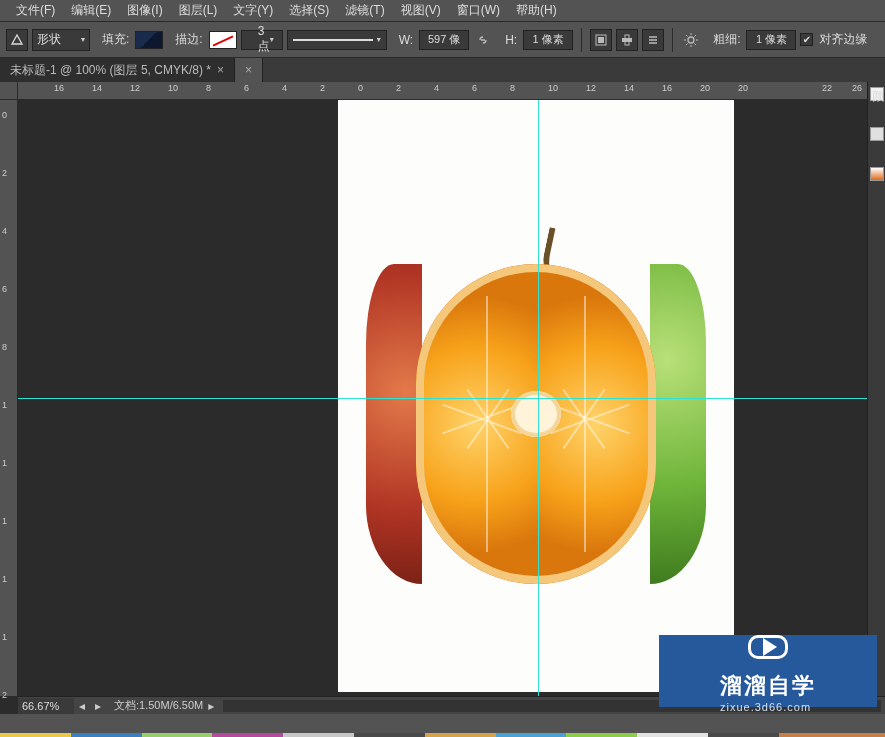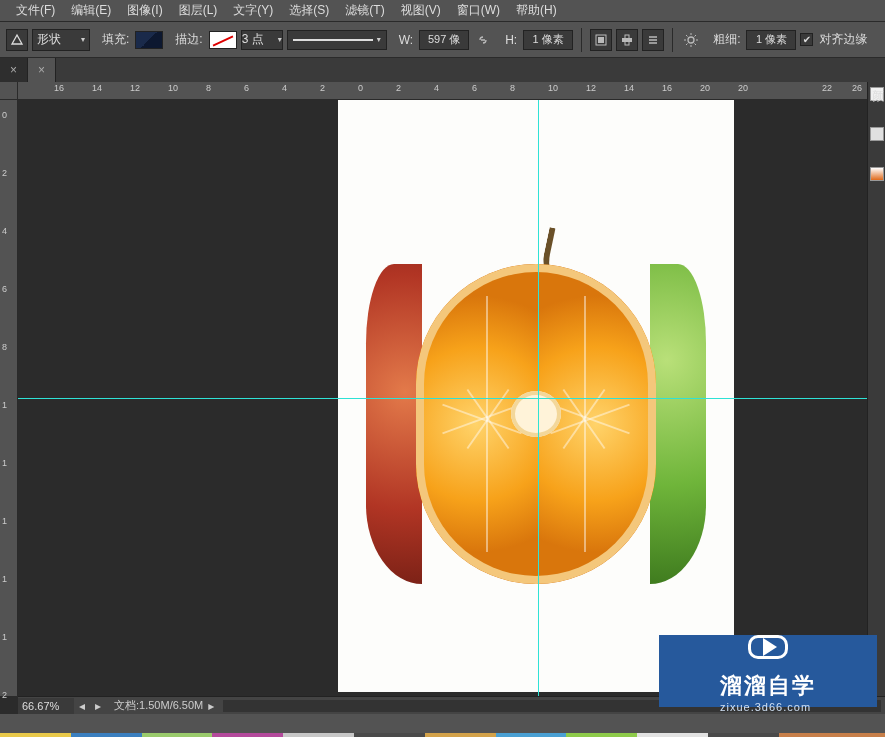--- a/index.html
+++ b/index.html
@@ -65,21 +65,21 @@
   position: relative;
 }
 .swatch.nostroke::after {
   content:"";
   position:absolute; left:2px; right:2px; top:50%;
   height:2px; background:#d00; transform: rotate(-25deg);
 }
 .stroke-width {
   width: 42px; height: 20px;
   background:#3a3a3a; border:1px solid #222;
-  color:#ddd; padding:0 0;
+  color:#ddd; padding:0 16px;
   display:flex; align-items:center; justify-content:space-between;
   cursor:pointer;
 }
 .stroke-style {
   width: 100px; height:20px;
   background:#3a3a3a; border:1px solid #222;
   display:flex; align-items:center; justify-content:center;
   cursor:pointer;
 }
 .stroke-style-line { width:80px; height:2px; background:#ddd; }
@@ -379,20 +379,21 @@
 
   <span class="opt-label">粗细:</span>
   <input class="num-input" value="1 像素" style="">
 
   <span class="checkbox">✔</span>
   <span class="opt-label" style="margin-left:2px">对齐边缘</span>
 </div>
 
 <div class="tab-bar">
   <div class="tab">
+    <span>未标题-1 @ 100% (图层 5, CMYK/8) *</span>
     <span class="tab-close">×</span>
   </div>
   <div class="tab active">
     <span class="tab-close">×</span>
   </div>
 </div>
 
 <div class="workspace">
   <div class="ruler-corner"></div>
 

